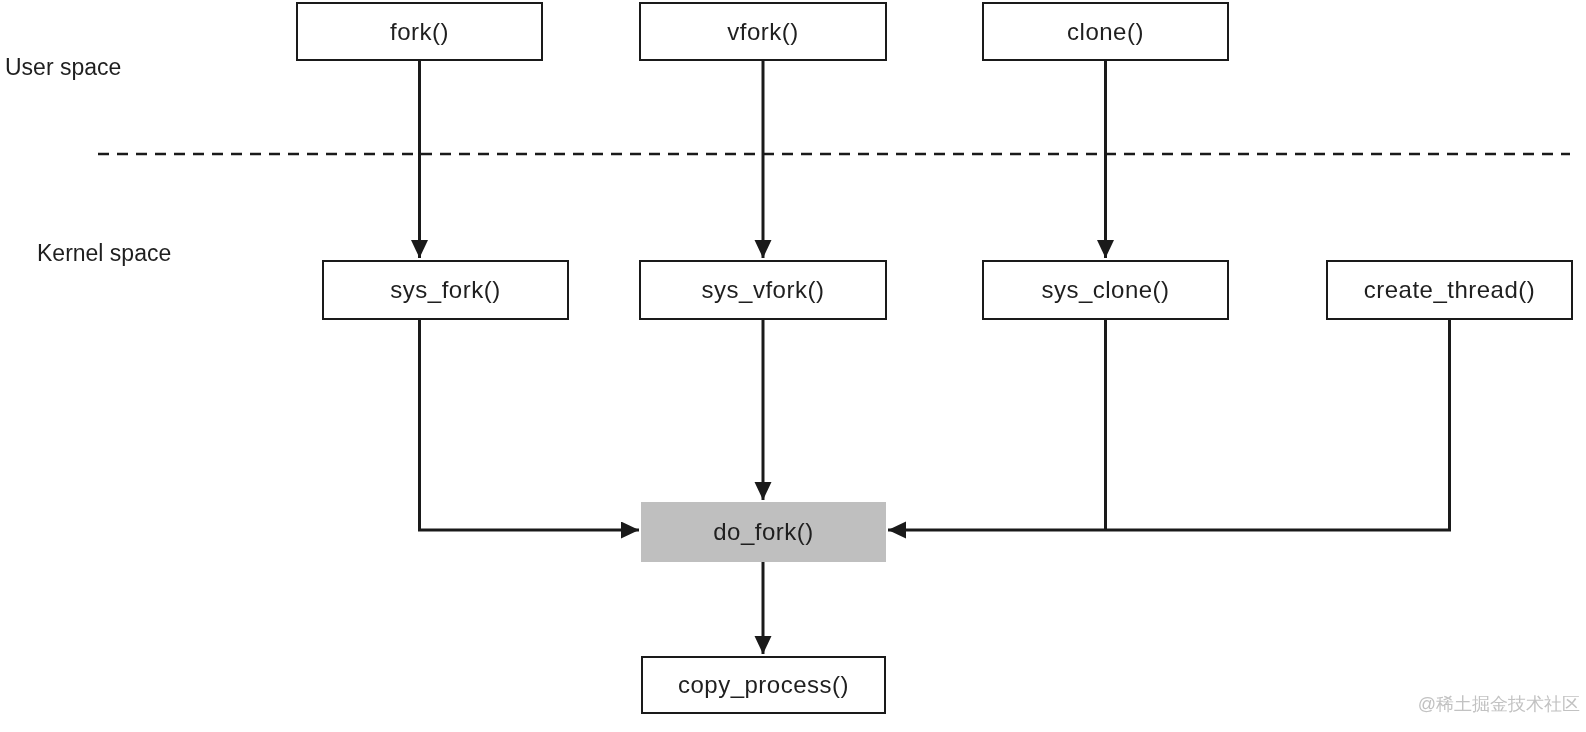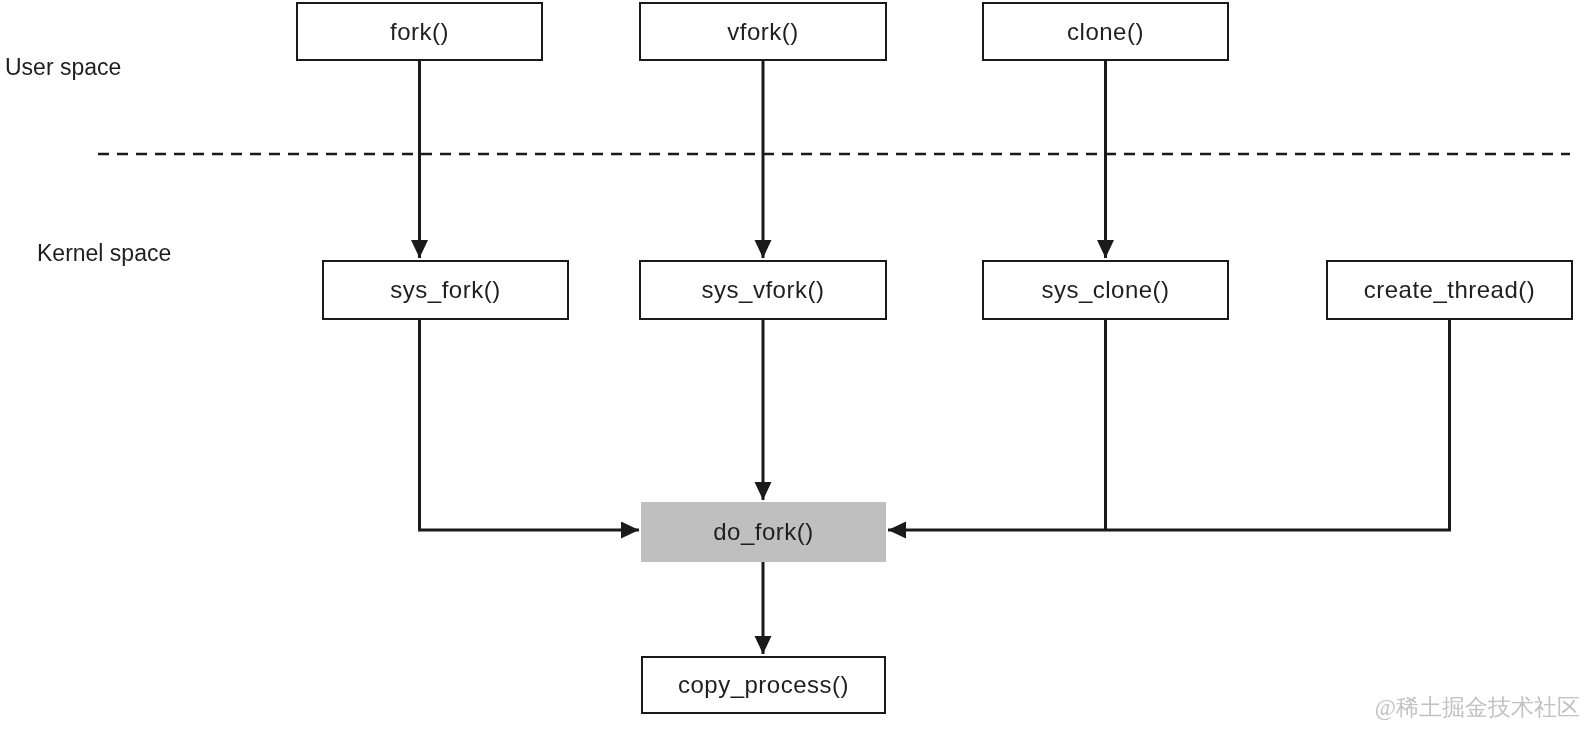--- a/index.html
+++ b/index.html
@@ -39,24 +39,23 @@
   .space-label{
     position:absolute;
     font-size:23px;
     color:var(--text);
     white-space:nowrap;
   }
   .watermark{
     position:absolute;
     right:6px;
     top:692px;
-    font-size:23px;
+    font-size:18px;
     color:var(--watermark);
     white-space:nowrap;
-    font-family:Liberation Serif, serif;
   }
 </style>
 </head>
 <body>
 
 <div class="stage">
 
   <svg class="wires" viewBox="0 0 1586 732" xmlns="http://www.w3.org/2000/svg">
     <defs>
       <marker id="arrowhead" markerUnits="userSpaceOnUse" markerWidth="20" markerHeight="18" refX="18" refY="8.5" orient="auto">

